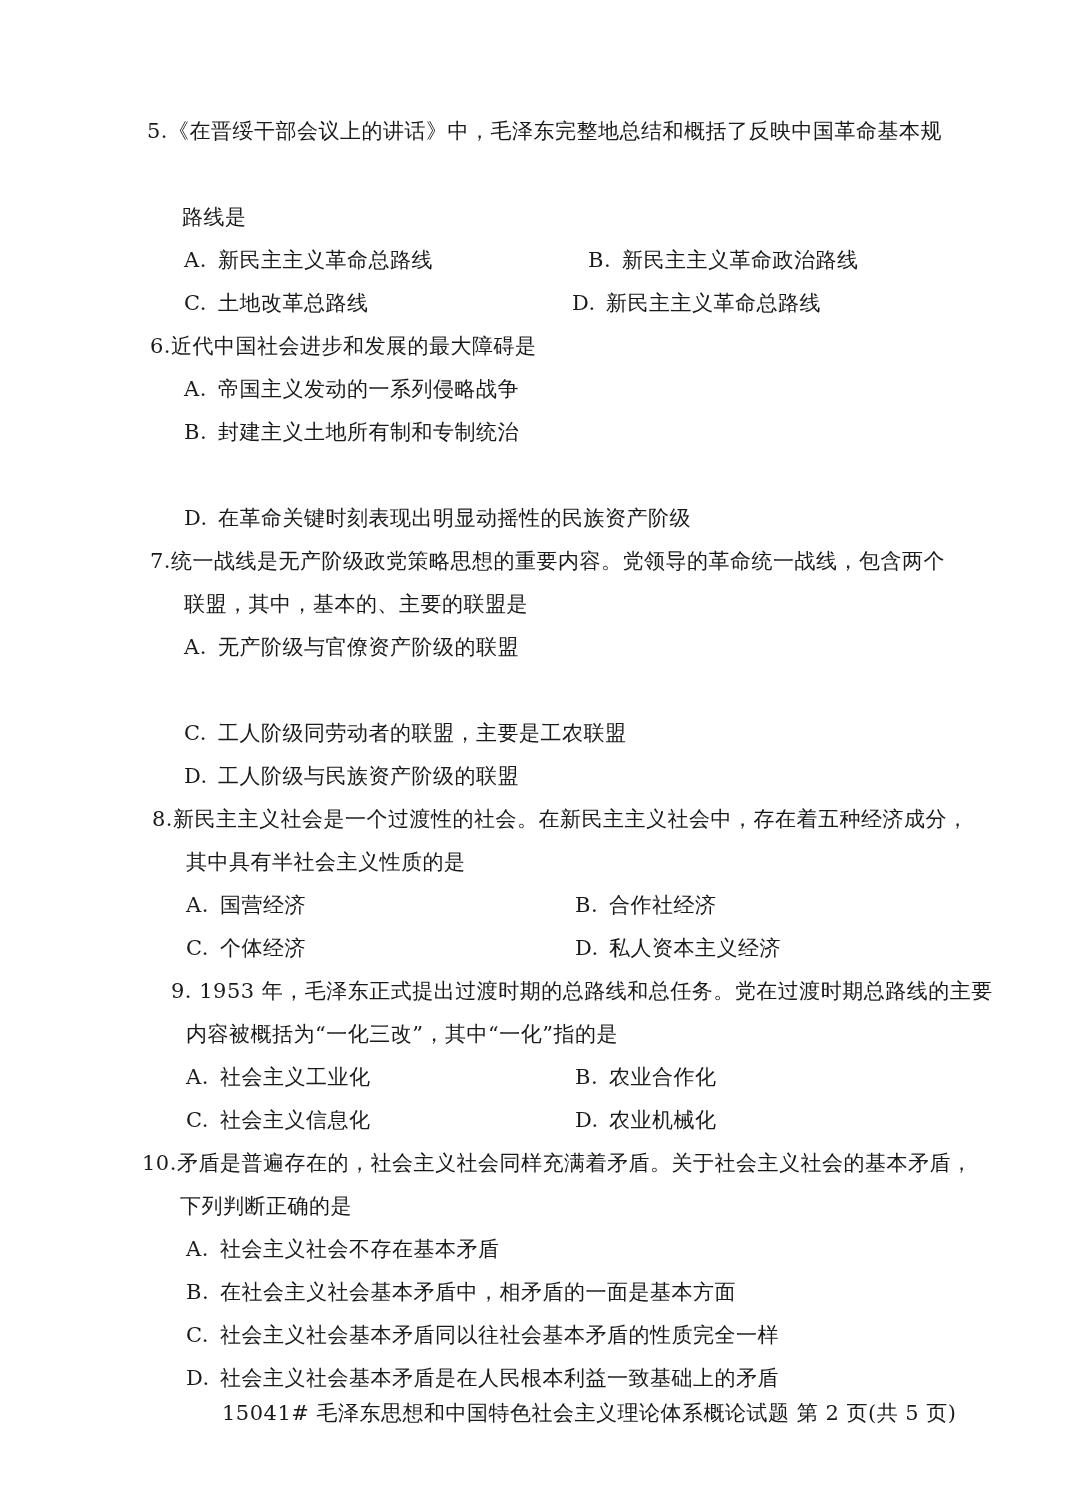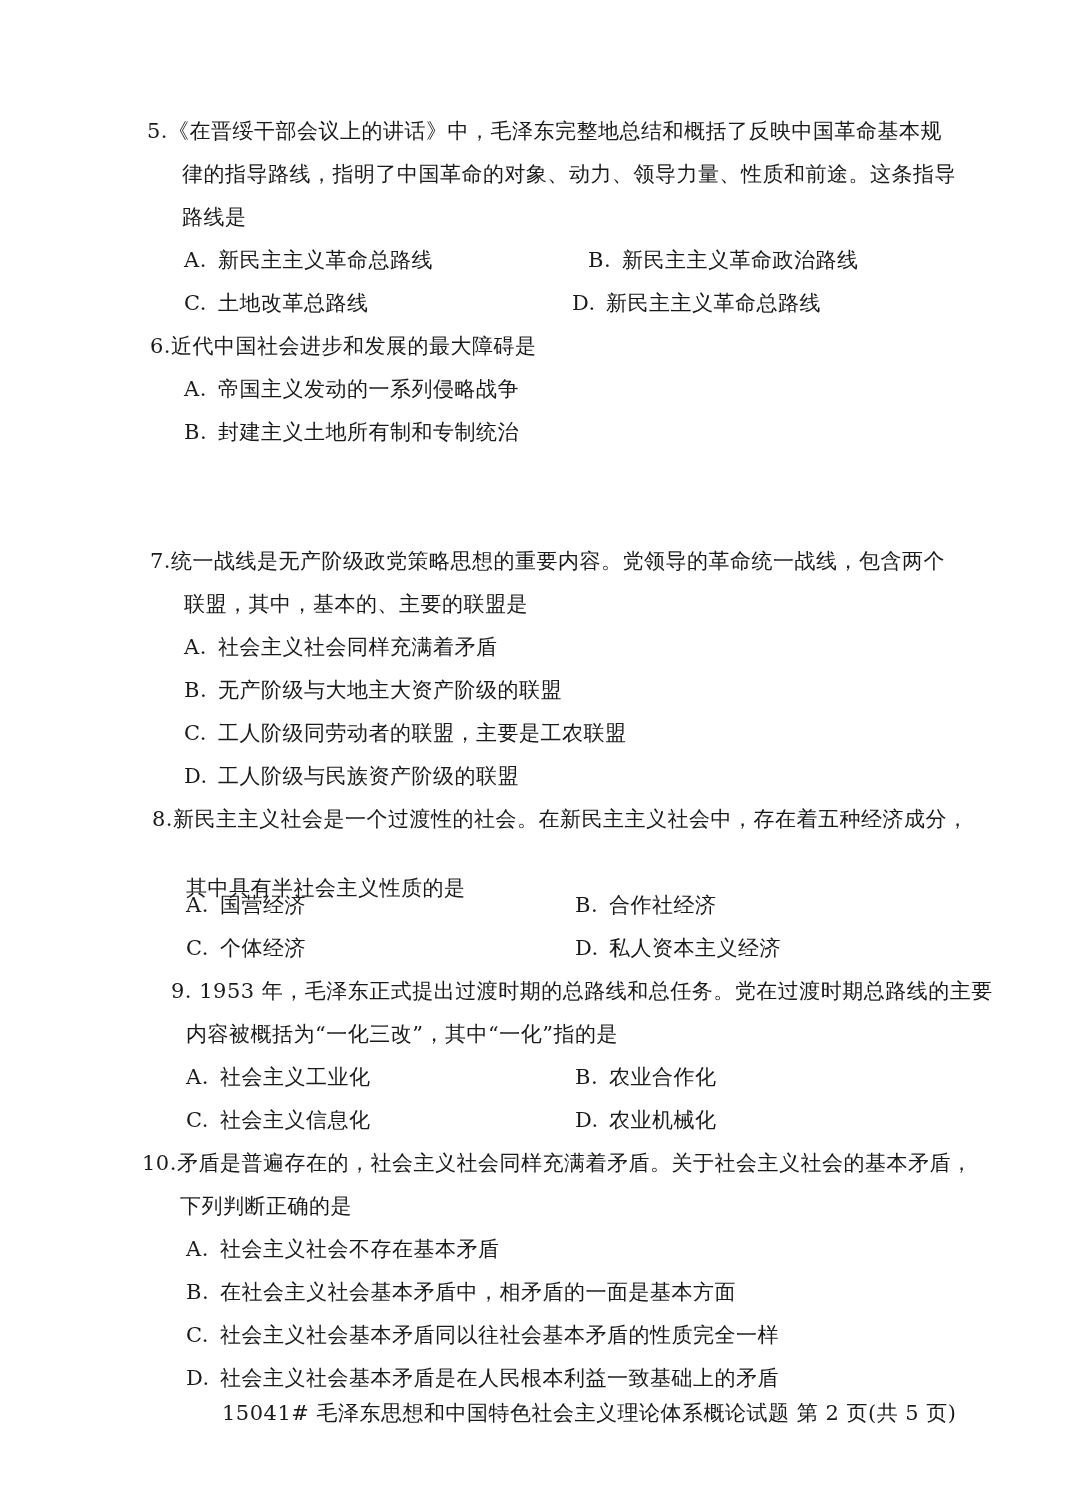--- a/index.html
+++ b/index.html
@@ -21,21 +21,20 @@
   }
 </style>
 </head>
 <body>
 
 <div class="page">
 
   <div class="line" style="left:147px; top:108px;">
     <span class="qnum">5.</span><span>《在晋绥干部会议上的讲话》中，毛泽东完整地总结和概括了反映中国革命基本规</span>
   </div>
-  <div class="line" style="left:182px; top:151px;">律的指导路线，指明了中国革命的对象、动力、领导力量、性质和前途。这条指导</div>
   <div class="line" style="left:182px; top:194px;">路线是</div>
   <div class="line" style="left:184px; top:237px;">
     <span class="opt-letter">A.</span><span>新民主主义革命总路线</span>
   </div>
   <div class="line" style="left:588px; top:237px;">
     <span class="opt-letter">B.</span><span>新民主主义革命政治路线</span>
   </div>
   <div class="line" style="left:184px; top:280px;">
     <span class="opt-letter">C.</span><span>土地改革总路线</span>
   </div>
@@ -45,42 +44,42 @@
 
   <div class="line" style="left:150px; top:323px;">
     <span class="qnum">6.</span><span>近代中国社会进步和发展的最大障碍是</span>
   </div>
   <div class="line" style="left:184px; top:366px;">
     <span class="opt-letter">A.</span><span>帝国主义发动的一系列侵略战争</span>
   </div>
   <div class="line" style="left:184px; top:409px;">
     <span class="opt-letter">B.</span><span>封建主义土地所有制和专制统治</span>
   </div>
+  <div class="line" style="left:184px; top:495px;">
+    <span class="opt-letter">D.</span><span>在革命关键时刻表现出明显动摇性的民族资产阶级</span>
+  </div>
 
   <div class="line" style="left:150px; top:538px;">
     <span class="qnum">7.</span><span>统一战线是无产阶级政党策略思想的重要内容。党领导的革命统一战线，包含两个</span>
   </div>
   <div class="line" style="left:184px; top:581px;">联盟，其中，基本的、主要的联盟是</div>
   <div class="line" style="left:184px; top:624px;">
-    <span class="opt-letter">A.</span><span>社会主义社会同样充满着矛盾</span>
-  </div>
-  <div class="line" style="left:184px; top:667px;">
-    <span class="opt-letter">B.</span><span>无产阶级与大地主大资产阶级的联盟</span>
+    <span class="opt-letter">A.</span><span>无产阶级与官僚资产阶级的联盟</span>
   </div>
   <div class="line" style="left:184px; top:710px;">
     <span class="opt-letter">C.</span><span>工人阶级同劳动者的联盟，主要是工农联盟</span>
   </div>
   <div class="line" style="left:184px; top:753px;">
     <span class="opt-letter">D.</span><span>工人阶级与民族资产阶级的联盟</span>
   </div>
 
   <div class="line" style="left:152px; top:796px;">
     <span class="qnum">8.</span><span>新民主主义社会是一个过渡性的社会。在新民主主义社会中，存在着五种经济成分，</span>
   </div>
-  <div class="line" style="left:186px; top:865px;text-align:right;">其中具有半社会主义性质的是</div>
+  <div class="line" style="left:186px; top:839px;text-align:right;">其中具有半社会主义性质的是</div>
   <div class="line" style="left:186px; top:882px;">
     <span class="opt-letter">A.</span><span>国营经济</span>
   </div>
   <div class="line" style="left:575px; top:882px;">
     <span class="opt-letter">B.</span><span>合作社经济</span>
   </div>
   <div class="line" style="left:186px; top:925px;">
     <span class="opt-letter">C.</span><span>个体经济</span>
   </div>
   <div class="line" style="left:575px; top:925px;">

